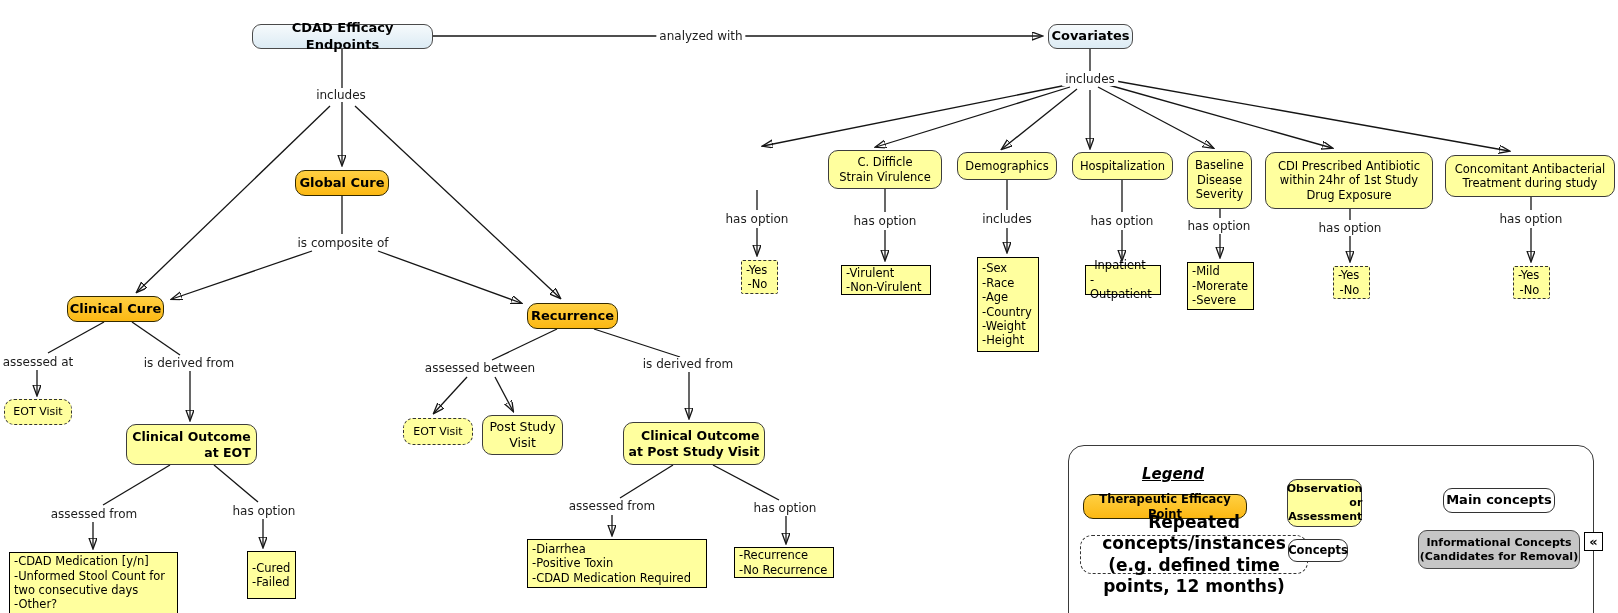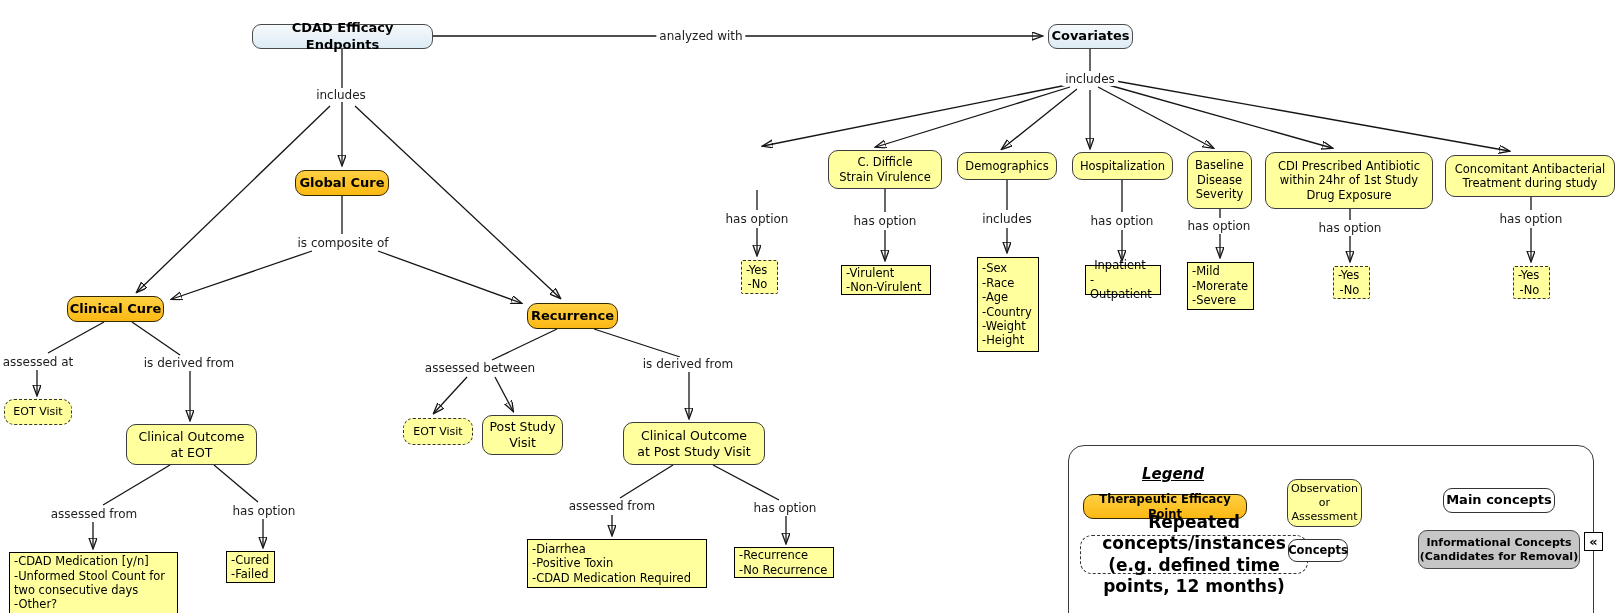--- a/index.html
+++ b/index.html
@@ -7,21 +7,21 @@
     font-family:"DejaVu Sans","Liberation Sans",sans-serif;color:#000;margin-top:22px;}
   #edges{position:absolute;left:0;top:0;pointer-events:none;}
   #edges path, #edges line{stroke:#151515;stroke-width:1.3;fill:none;}
   .node{position:absolute;display:flex;align-items:center;justify-content:center;
     text-align:center;white-space:pre-line;box-sizing:border-box;line-height:1.25;}
   .main{background:linear-gradient(180deg,#f6fafc 0%,#dcebf4 100%);border:1.6px solid #4a4a4a;
     border-radius:9px;font-weight:bold;font-size:13px;}
   .tep{background:linear-gradient(180deg,#ffd042 0%,#fcb813 100%);border:1.8px solid #332a00;
     border-radius:10px;font-weight:bold;font-size:13px;}
   .obs{background:#ffff9e;border:1.4px solid #3c3c3c;border-radius:10px;font-size:11.5px;}
-  .obs.bold{font-weight:normal;font-size:12.5px;}
+  .obs.bold{font-weight:bold;font-size:12.5px;text-align:right;}
   .inst{background:#ffff9e;border:1px solid #000;border-radius:0;font-size:11.5px;
     justify-content:flex-start;text-align:left;padding:2px 4px;}
   .rep-round{background:#ffff9e;border:1.6px dashed #333;border-radius:10px;font-size:11px;}
   .rep-rect{background:#ffff9e;border:1.4px dashed #333;border-radius:2px;font-size:11.5px;
     justify-content:flex-start;text-align:right;padding:1px 4px;}
   .lbl{position:absolute;transform:translate(-50%,-50%);background:#fff;padding:0 3px;
     font-size:12px;color:#1c1c1c;white-space:nowrap;}
   
   .legend-box{position:absolute;border:1.6px solid #3a3a3a;border-radius:16px;background:#fff;}
   .legend-title{position:absolute;transform:translate(-50%,-50%);font-weight:bold;font-style:italic;
@@ -128,21 +128,21 @@
   <div class="node tep" style="left:295px;top:148px;width:94px;height:26px">Global Cure</div>
   <div class="node tep" style="left:67px;top:274px;width:97px;height:26px">Clinical Cure</div>
   <div class="node tep" style="left:527px;top:281px;width:91px;height:26px">Recurrence</div>
 
   <div class="node rep-round" style="left:4px;top:377px;width:68px;height:26px">EOT Visit</div>
   <div class="node obs bold" style="left:126px;top:402px;width:131px;height:41px">Clinical Outcome
 at EOT</div>
   <div class="node inst" style="left:9px;top:530px;width:169px;height:62px">-CDAD Medication [y/n]
 -Unformed Stool Count for two consecutive days
 -Other?</div>
-  <div class="node inst" style="left:226px;top:529px;width:49px;height:32px">-Cured
+  <div class="node inst" style="left:247px;top:529px;width:49px;height:48px">-Cured
 -Failed</div>
 
   <div class="node rep-round" style="left:403px;top:396px;width:70px;height:27px">EOT Visit</div>
   <div class="node obs" style="left:482px;top:393px;width:81px;height:40px;font-size:12.5px">Post Study
 Visit</div>
   <div class="node obs bold" style="left:623px;top:400px;width:142px;height:43px">Clinical Outcome
 at Post Study Visit</div>
   <div class="node inst" style="left:527px;top:517px;width:180px;height:49px">-Diarrhea
 -Positive Toxin
 -CDAD Medication Required</div>

